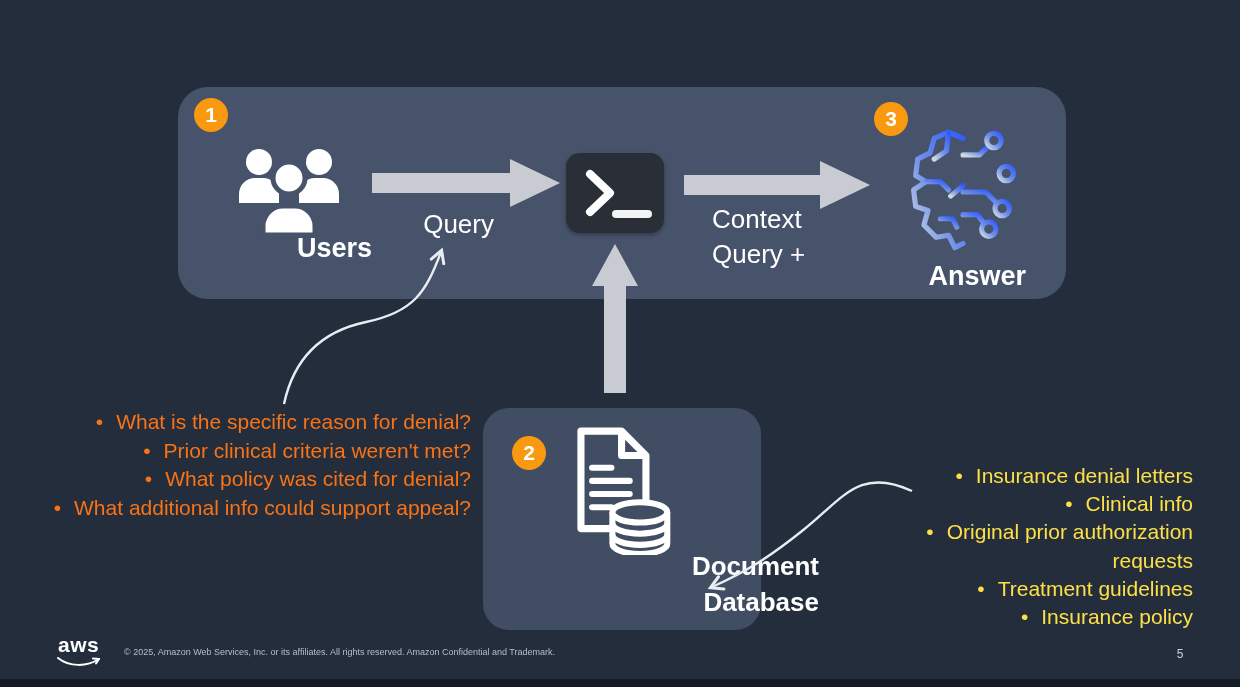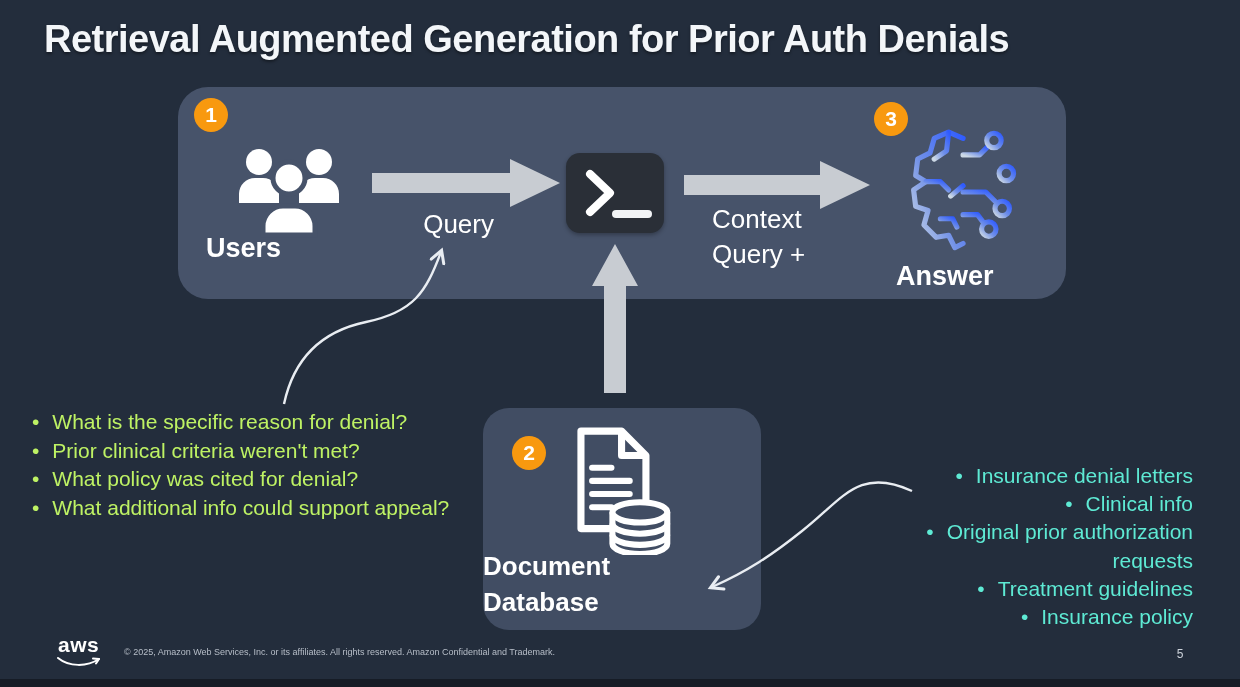--- a/index.html
+++ b/index.html
@@ -22,48 +22,47 @@
   }
   .dbbox{
     left:483px;top:408px;width:278px;height:222px;border-radius:26px;
     background:#414d63;
   }
   .badge{
     width:34px;height:34px;border-radius:50%;background:#f8990f;
     display:flex;align-items:center;justify-content:center;
     font-size:21px;font-weight:bold;color:#fff;z-index:6;
   }
-  .label-bold{font-weight:bold;color:#fff;text-align:left;}
+  .label-bold{font-weight:bold;color:#fff;text-align:right;}
   .lbl-users{left:206px;top:233px;width:166px;font-size:27px;}
   .lbl-query{left:394px;top:209px;width:100px;font-size:26px;color:#fff;text-align:right;}
   .lbl-qc{left:712px;top:202px;width:140px;font-size:26px;color:#fff;line-height:35px;}
   .lbl-answer{left:896px;top:261px;width:130px;font-size:27px;}
   .lbl-db{left:483px;top:548px;width:336px;font-size:26px;line-height:36px;}
   
-  .qlist{left:32px;top:408px;width:446px;font-size:21px;line-height:28.5px;color:#bef264;}
-  .slist{left:908px;top:462px;width:285px;font-size:21px;line-height:28.2px;color:#5eead4;text-align:right;}
+  .qlist{left:25px;top:408px;width:446px;font-size:21px;line-height:28.5px;color:#f97316;text-align:right;}
+  .slist{left:908px;top:462px;width:285px;font-size:21px;line-height:28.2px;color:#fde047;text-align:right;}
   .blt{margin-right:13px;}
   .overlay{left:0;top:0;z-index:5;pointer-events:none;}
   .terminal{
     left:566px;top:153px;width:98px;height:80px;border-radius:14px;
     background:#2a2f37;box-shadow:0 2px 4px rgba(0,0,0,.3);
   }
   
   .awslogo{left:56px;top:636px;width:44px;height:32px;}
   .awslogo .t{position:absolute;left:2px;top:-3px;font-size:21px;font-weight:bold;color:#fff;letter-spacing:0.5px;text-align:right;}
   .copyright{left:124px;top:647px;font-size:9px;color:#b7bec8;}
   .pagenum{left:1170px;top:647px;width:20px;text-align:center;font-size:12px;color:#ccd2da;}
   .bottomstrip{left:0;top:679px;width:1240px;height:8px;background:#161c26;}
 </style>
 </head>
 <body>
 
 <div id="slide">
 
-  <div class="abs title">Retrieval Augmented Generation for Prior Auth Denials</div>
 
   <div class="abs panel"></div>
 
   <div class="abs badge" style="left:194px;top:98px;">
     <span>1</span>
   </div>
 
   <svg class="abs" style="left:236px;top:145px;" width="106" height="94" viewBox="0 0 106 94">
     <circle cx="23" cy="17" r="13" fill="#fff"></circle>
     <path d="M3,58 v-9 c0,-9 7,-16 16,-16 h8 c9,0 16,7 16,16 v9 z" fill="#fff"></path>

